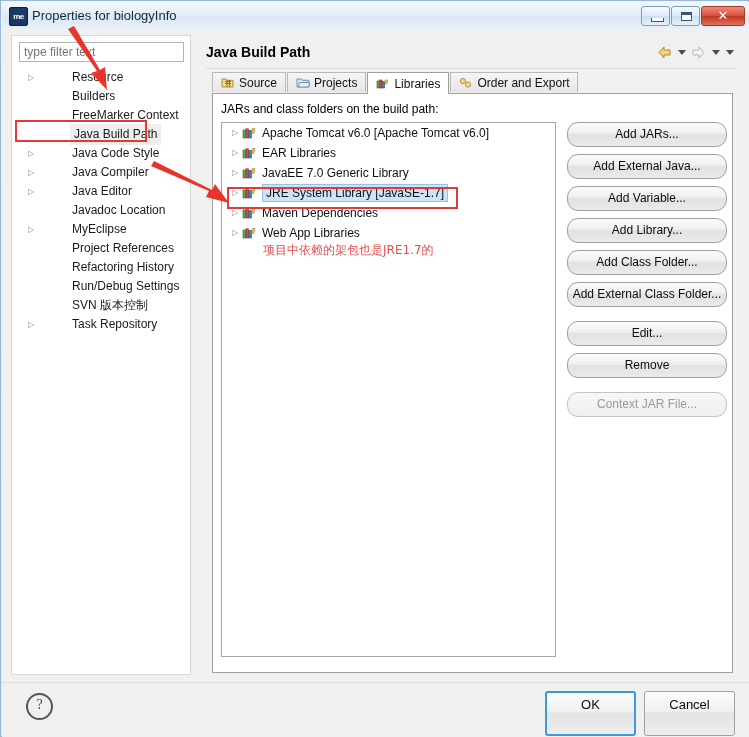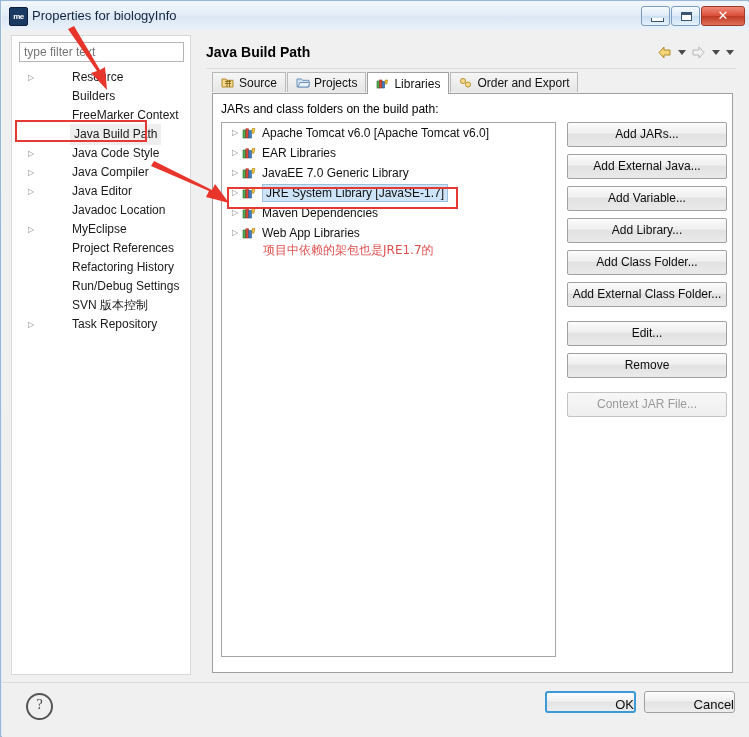--- a/index.html
+++ b/index.html
@@ -106,45 +106,45 @@
   .lrow.sel .ltext{background:#cde3f7;border:1px solid #9dbfe0;padding:0px 3px;line-height:16px;}
   .annot-cn{
     position:absolute;left:50px;top:148px;
     font-size:12px;color:#e05050;white-space:nowrap;
     font-family:"DejaVu Sans","Liberation Sans",sans-serif;
   }
   
   .btncol{position:absolute;left:354px;top:28px;width:160px;}
   .xbtn{
     width:160px;height:25px;box-sizing:border-box;
-    border:1px solid #a0a0a0;border-radius:2px;
+    border:1px solid #a0a0a0;border-radius:11px;
     background:linear-gradient(180deg,#fcfcfc 0%,#eeeeee 45%,#e2e2e2 50%,#eaeaea 100%);
     font-size:12px;color:#0c0c0c;text-align:center;line-height:23px;
     margin-bottom:7px;cursor:default;
     font-family:"Liberation Sans","DejaVu Sans",sans-serif;
   }
   .xbtn.gap{margin-top:14px;}
   .xbtn.disabled{color:#9a9a9a;background:linear-gradient(180deg,#f7f7f7 0%,#efefef 100%);border-color:#c3c3c3;}
   
   .footer{
     position:absolute;left:1px;top:681px;width:747px;height:55px;
     background:#f0f0f0;border-top:1px solid #dcdcdc;
   }
   .helpbtn{
     position:absolute;left:24px;top:10px;width:23px;height:23px;
     border:2px solid #555;border-radius:50%;
     font-size:14px;line-height:20px;text-align:center;color:#444;
     font-family:"Liberation Serif",serif;
   }
   .footbtns{position:absolute;right:14px;top:8px;display:flex;gap:8px;}
   .fbtn{
-    width:91px;height:22px;box-sizing:border-box;border-radius:3px;
+    width:91px;height:45px;box-sizing:border-box;border-radius:3px;
     border:1px solid #a0a0a0;
     background:linear-gradient(180deg,#fdfdfd 0%,#f0f0f0 45%,#e3e3e3 50%,#ededed 100%);
-    font-size:13px;line-height:26px;text-align:right;color:#0c0c0c;
+    font-size:13px;line-height:26px;text-align:center;color:#0c0c0c;
     font-family:"Liberation Sans","DejaVu Sans",sans-serif;
   }
   .fbtn.default{border:2px solid #3c9ad6;line-height:24px;}
   
   .annot-box{position:absolute;border:2px solid #e53935;box-sizing:border-box;pointer-events:none;}
   .annot-svg{position:absolute;left:0;top:0;width:749px;height:737px;pointer-events:none;}
 </style>
 </head>
 <body>
 

